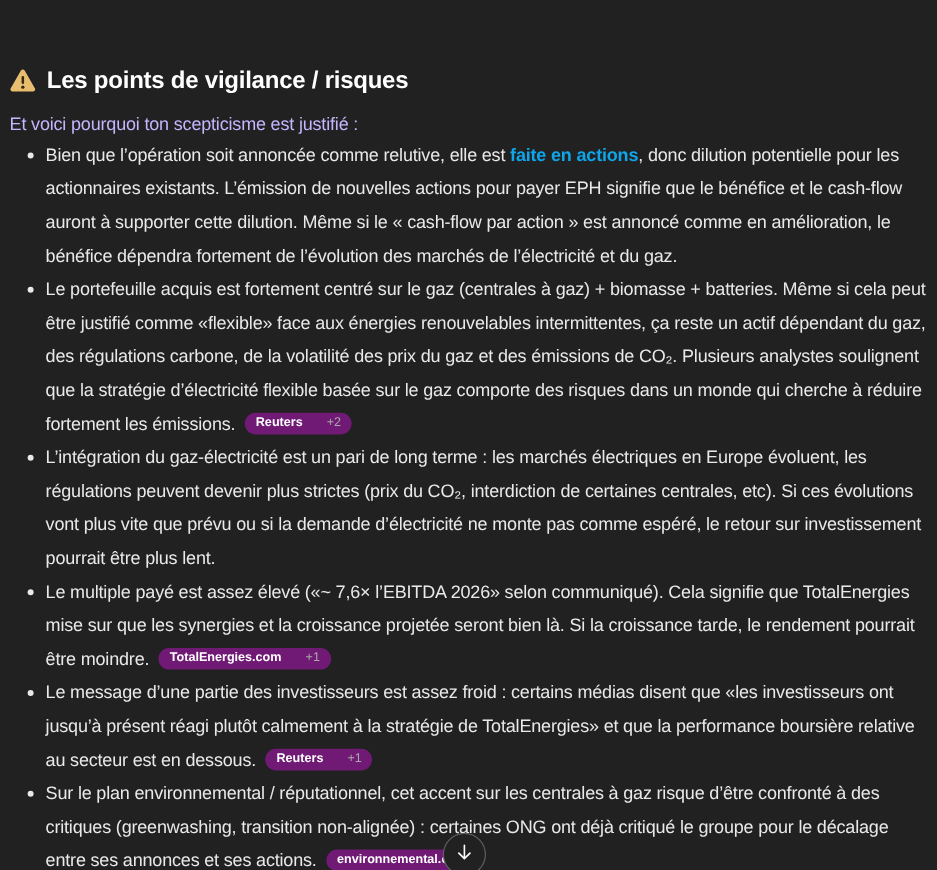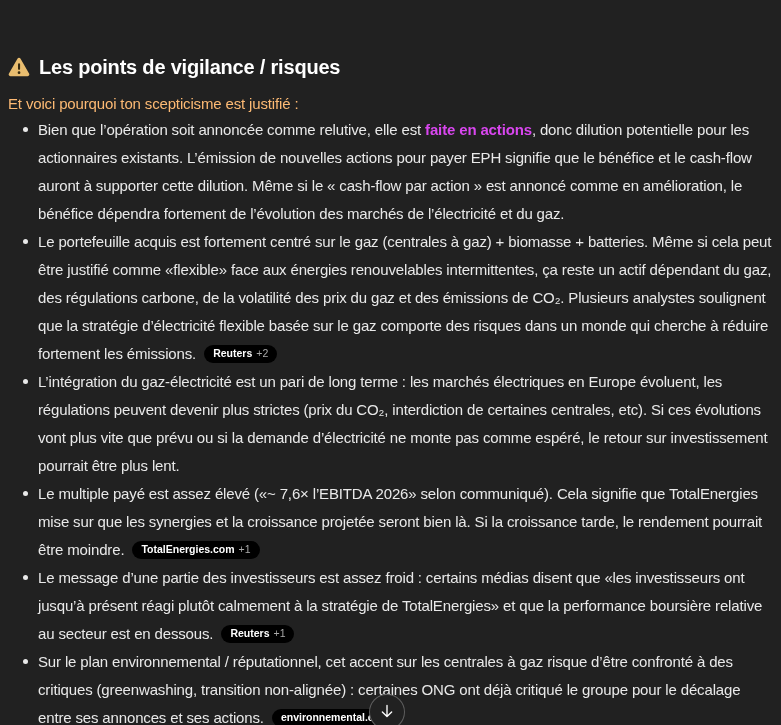--- a/index.html
+++ b/index.html
@@ -13,47 +13,47 @@
     font-family:"Liberation Sans", sans-serif;
     font-size:15px;
     letter-spacing:-0.15px;
   }
   .content { padding:6px 7px 0 8px;margin-top:48px; }
 
   .hdr { display:flex; align-items:center; gap:9px; height:26px; }
   .hdr h1 { font-size:20px; font-weight:700; color:#ffffff; letter-spacing:-0.2px; }
   .warn-svg { display:block; }
 
-  .intro { margin-top:12px; line-height:24px; color:#fdba74; }
+  .intro { margin-top:12px; line-height:24px; color:#c4b5fd; }
 
   ul.risks { list-style:none; margin:0; padding:0 0 0 30px; }
   ul.risks li {
     position:relative;
     line-height:28px;
     color:#e9e9e9;
   }
   ul.risks li::before {
     content:"";
     position:absolute;
     left:-15px; top:11px;
     width:5px; height:5px;
     border-radius:50%;
     background:#e9e9e9;
   }
-  ul.risks b { color:#d946ef; font-weight:700; }
+  ul.risks b { color:#0ea5e9; font-weight:700; }
 
   .chip {
     display:inline-flex;
     align-items:center;
-    gap:4px;
+    gap:20px;
     vertical-align:middle;
     transform:translateY(-1px);
     margin-left:8px;
     padding:2px 9px 3px 9px;
-    background:#000000;
+    background:#701a75;
     border-radius:10px;
     line-height:13px;
     white-space:nowrap;
     cursor:pointer;
     justify-content:flex-end;
   }
   .chip .src { font-size:10.5px; font-weight:700; color:#ffffff; letter-spacing:0; }
   .chip .cnt { font-size:10.5px; font-weight:400; color:#a9a9a9; letter-spacing:0; }
 
   .scroll-btn {

